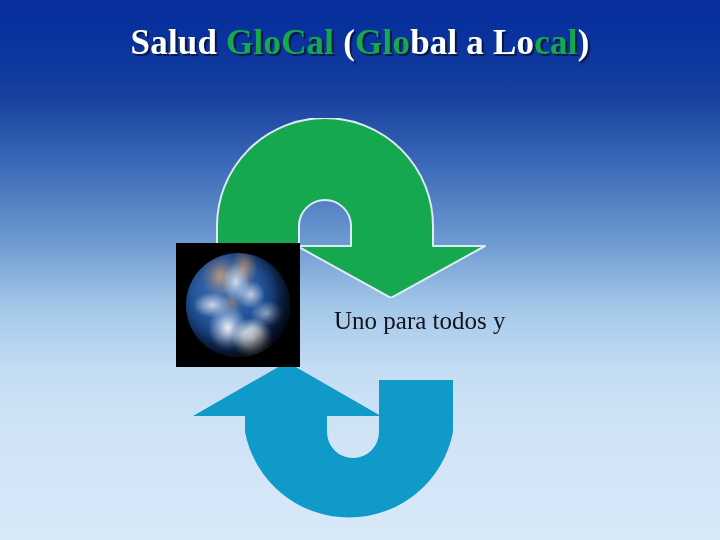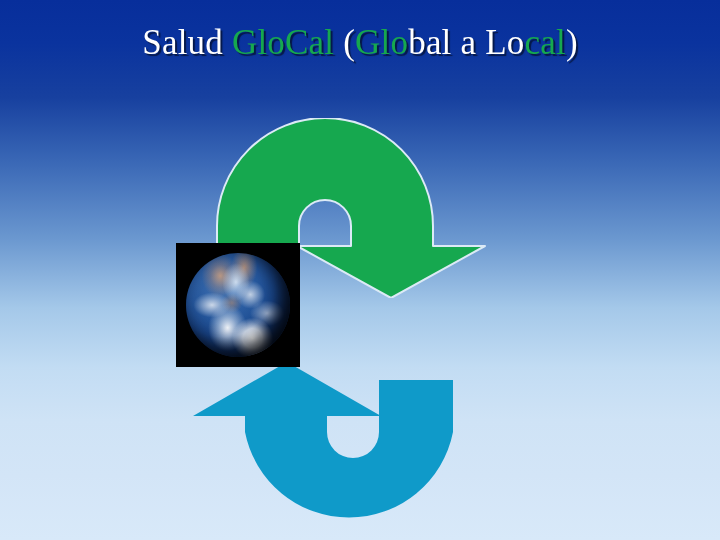--- a/index.html
+++ b/index.html
@@ -28,21 +28,21 @@
   }
 
   
   #title {
     position: absolute;
     left: 0;
     top: 20px;
     width: 720px;
     text-align: center;
     font-size: 35px;
-    font-weight: normal;
+    font-weight: bold;
     letter-spacing: 0.2px;
     line-height: 46px;
     white-space: nowrap;
     text-shadow: 2px 2px 1px rgba(0,0,0,0.55);
   }
   #title .w { color: #ffffff; }
   #title .g { color: #16a84f; }
 
   
   #green-arrow, #blue-arrow {
@@ -154,15 +154,16 @@
              L 204 8
              Z" transform="translate(0,14)" fill="#0f9ac9"></path>
   </svg>
 
   <div id="earth-box">
     <div id="earth-globe"></div>
     <div id="earth-shade"></div>
   </div>
 
   <div id="caption">
+    <span class="ln">Uno para todos y</span>
   </div>
 
 </div>
 
 </body></html>

